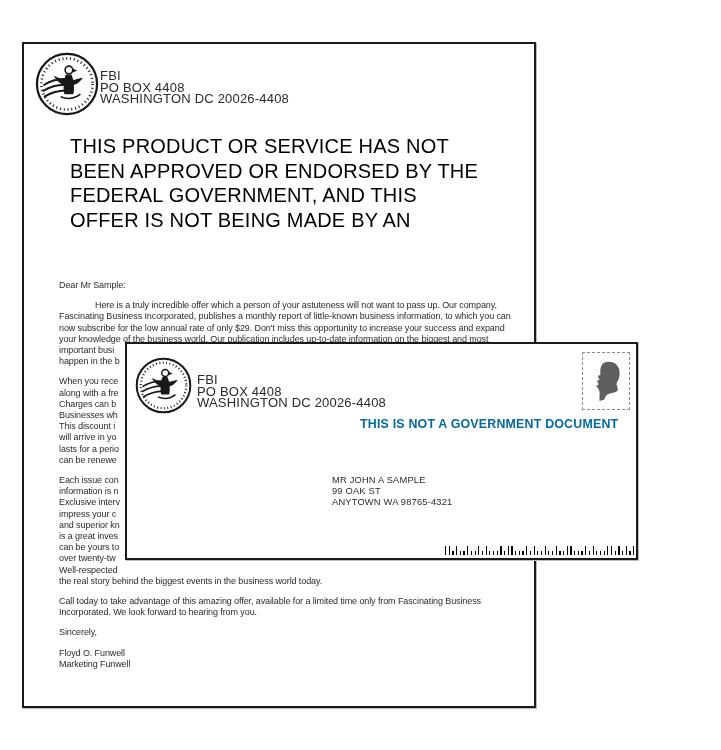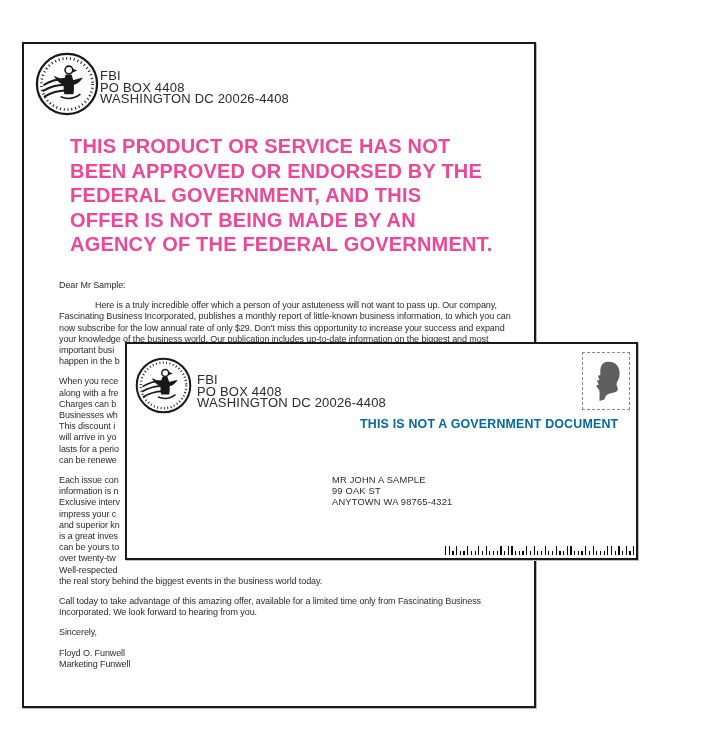--- a/index.html
+++ b/index.html
@@ -17,22 +17,22 @@
     box-shadow: 1px 1px 0 #b9b9b9;
     z-index: 1; overflow: hidden;
   }
   .seal { position: absolute; }
   .letter .seal { left: 11px; top: 8px; width: 64px; height: 64px; }
   .return-address { position: absolute; color: #2a2a2a; font-size: 13px; line-height: 11.5px; letter-spacing: .2px; }
   .letter .return-address { left: 76px; top: 26px; }
 
   .headline {
     position: absolute; left: 46px; top: 90px;
-    font-size: 20px; line-height: 24.6px; font-weight: bold;
-    color: #ec4899; letter-spacing: .2px; white-space: nowrap;
+    font-size: 20px; line-height: 24.6px; font-weight: normal;
+    color: #000000; letter-spacing: .2px; white-space: nowrap;
   }
 
   .letter-body {
     position: absolute; left: 35px; top: 236px; width: 478px;
     font-size: 9px; line-height: 11.2px; color: #2b2b2b; letter-spacing: -0.1px;
   }
   .letter-body .para { margin-bottom: 9px; }
   .letter-body .line { white-space: nowrap; overflow: hidden; }
   .letter-body .line.indent { text-indent: 36px; }
 
@@ -99,21 +99,20 @@
       <div class="line">FBI</div>
       <div class="line">PO BOX 4408</div>
       <div class="line">WASHINGTON DC 20026-4408</div>
     </div>
 
     <div class="headline">
       <div>THIS PRODUCT OR SERVICE HAS NOT</div>
       <div>BEEN APPROVED OR ENDORSED BY THE</div>
       <div>FEDERAL GOVERNMENT, AND THIS</div>
       <div>OFFER IS NOT BEING MADE BY AN</div>
-      <div>AGENCY OF THE FEDERAL GOVERNMENT.</div>
     </div>
 
     <div class="letter-body">
       <div class="para">
         <div class="line">Dear Mr Sample:</div>
       </div>
 
       <div class="para">
         <div class="line indent">Here is a truly incredible offer which a person of your astuteness will not want to pass up.  Our company,</div>
         <div class="line">Fascinating Business Incorporated, publishes a monthly report of little-known business information, to which you can</div>

